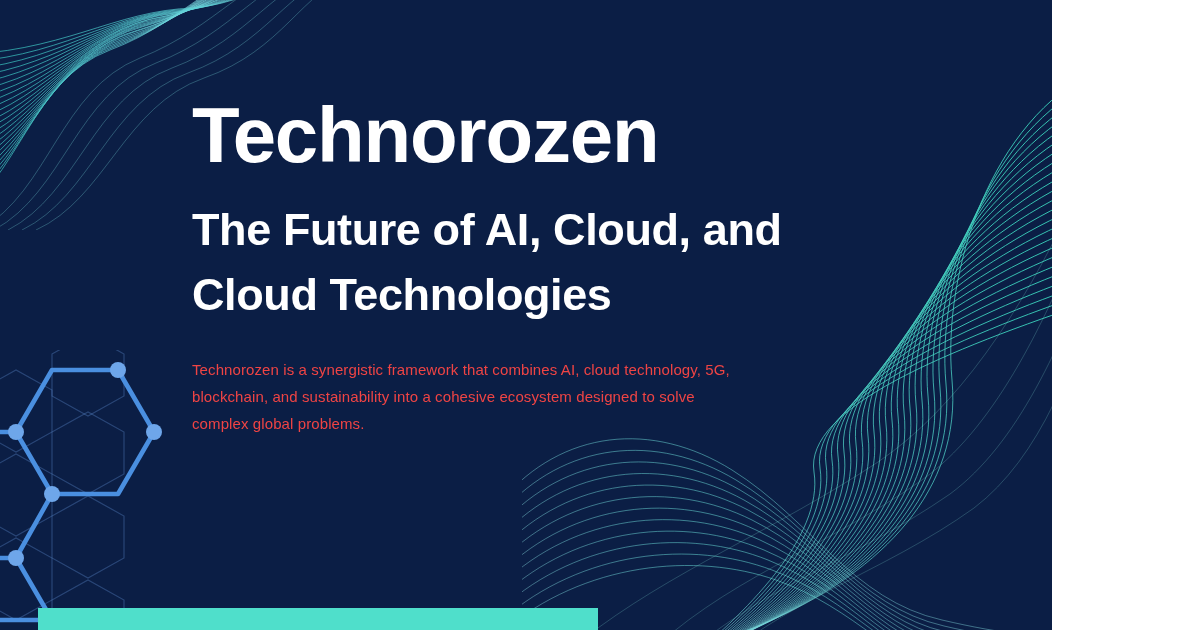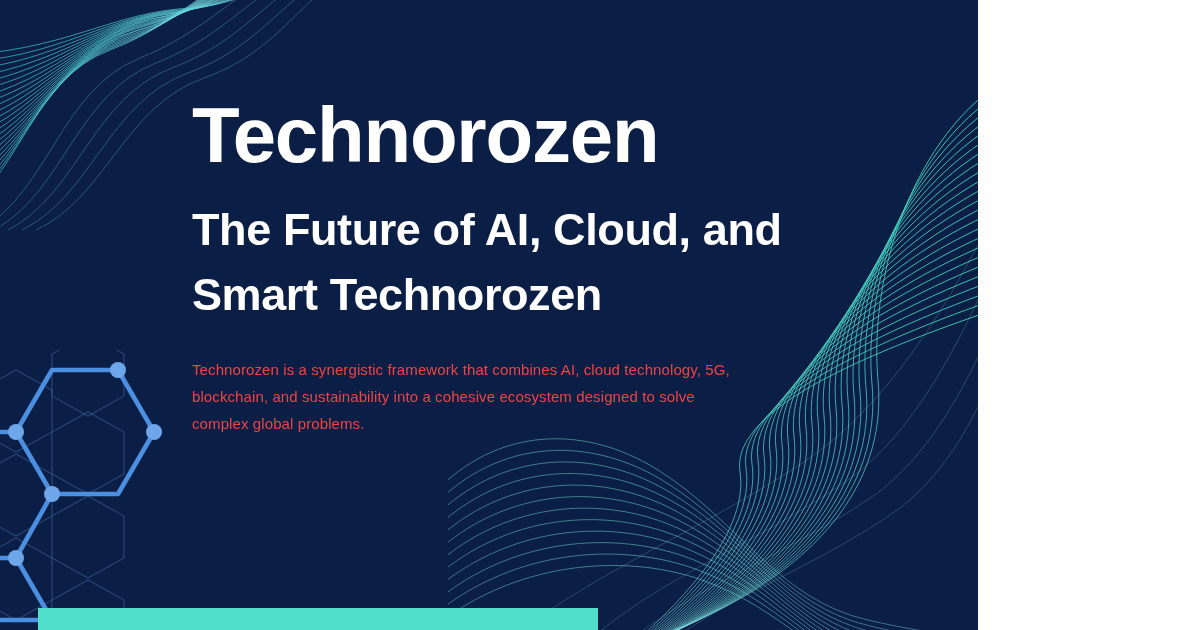--- a/index.html
+++ b/index.html
@@ -2,21 +2,21 @@
 <html><head>
 <meta charset="utf-8">
 <style>
   html, body {
     margin: 0;
     padding: 0;
     background: #ffffff;
   }
   #banner {
     position: relative;
-    width: 978px;
+    width: 1052px;
     height: 630px;
     overflow: hidden;
     background: #0b1e45;
     font-family: "Liberation Sans", sans-serif;
     -webkit-font-smoothing: antialiased;
   }
 
   
   .deco {
     position: absolute;
@@ -231,17 +231,17 @@
       <circle cx="112" cy="144" r="8"></circle>
       <circle cx="76" cy="208" r="8"></circle>
       <circle cx="112" cy="270" r="8"></circle>
     </g>
   </svg>
 
   <div id="accent-bar"></div>
 
   <div id="content">
     <h1 id="page-title">Technorozen</h1>
-    <h2 id="subtitle">The Future of AI, Cloud, and Smart Technorozen</h2>
+    <h2 id="subtitle">The Future of AI, Cloud, and Cloud Technologies</h2>
     <p id="description">Technorozen is a synergistic framework that combines AI, cloud technology, 5G, blockchain, and sustainability into a cohesive ecosystem designed to solve complex global problems.</p>
   </div>
 
 </div>
 
 </body></html>

